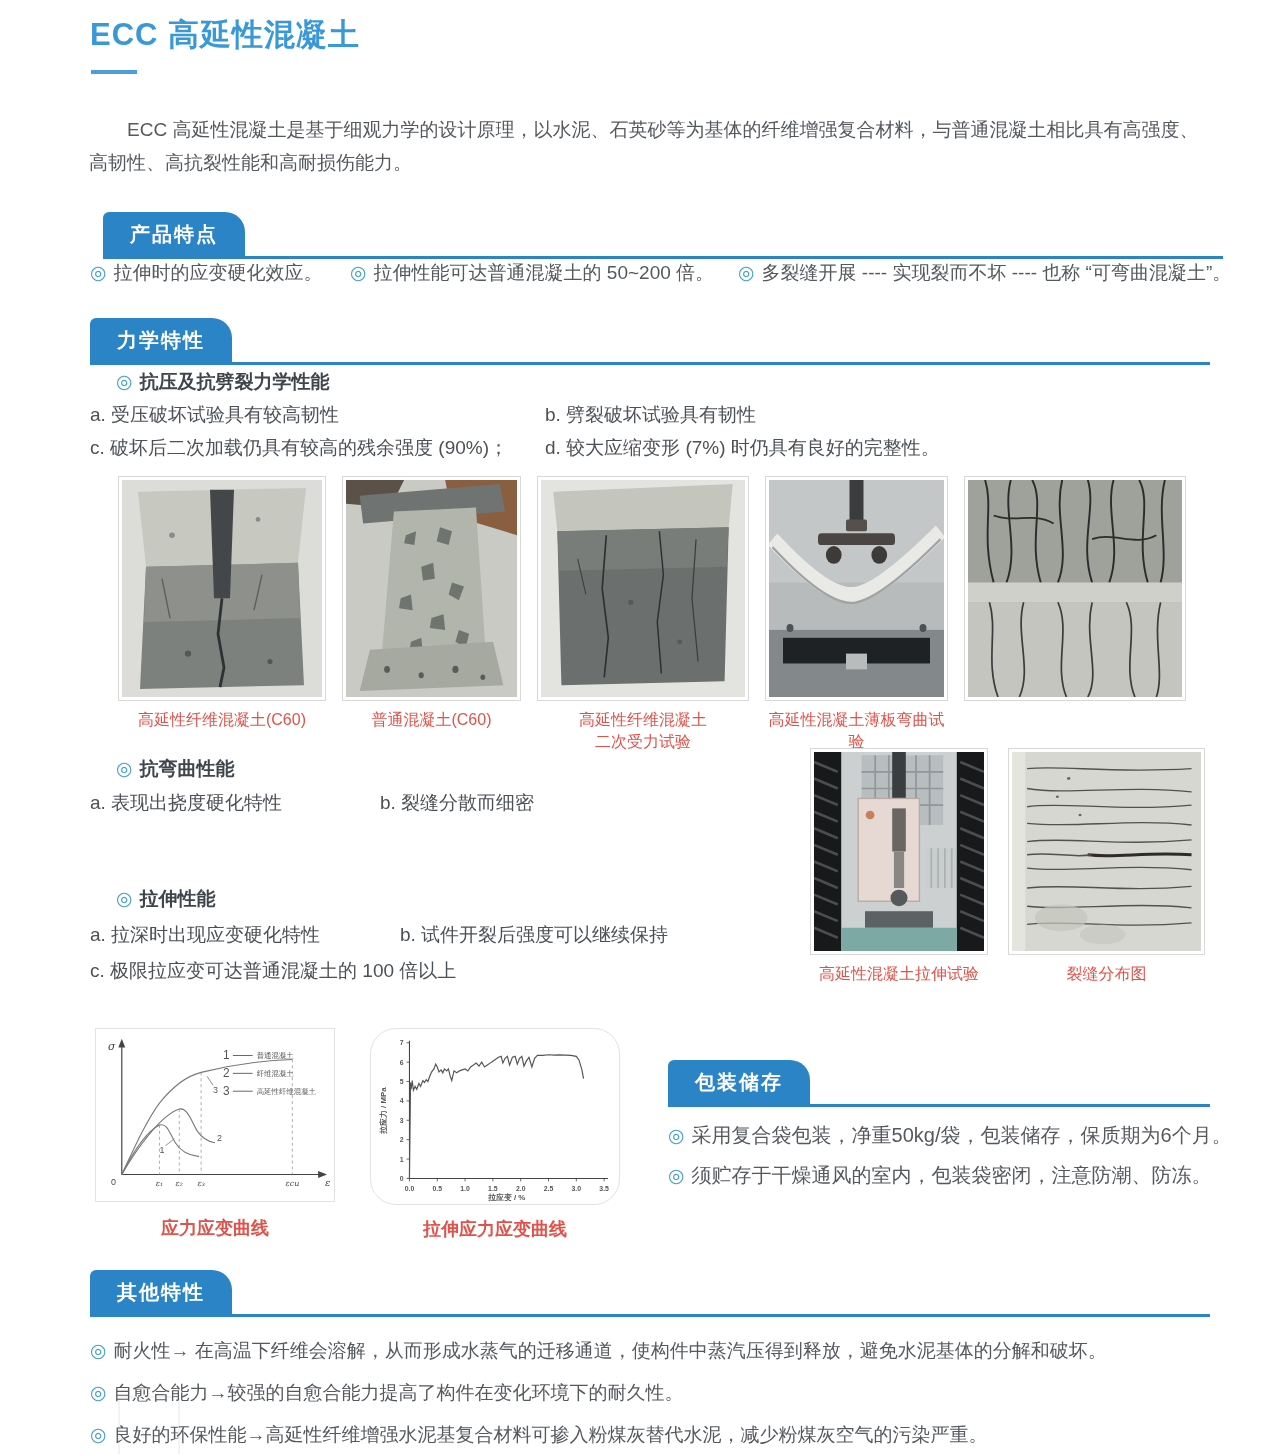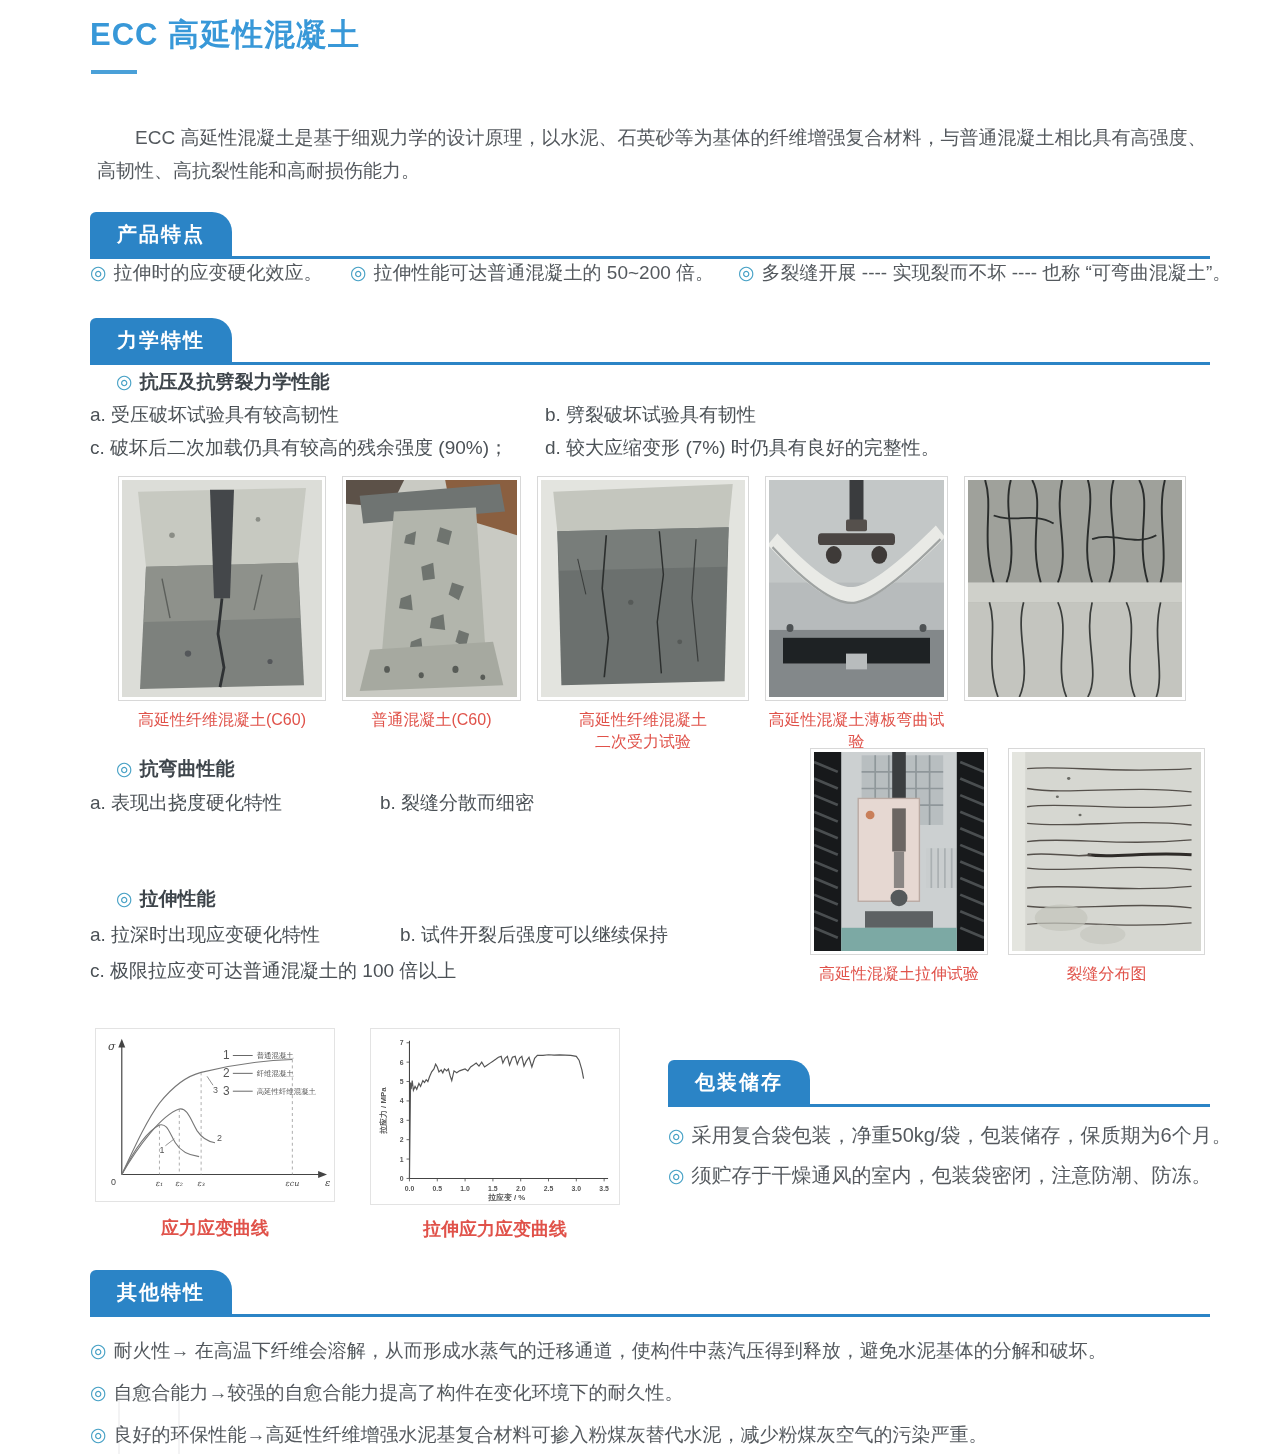--- a/index.html
+++ b/index.html
@@ -34,23 +34,23 @@
   .watermark{opacity:0.08;border:2px solid #667;}
 </style>
 </head>
 <body>
 
 <div id="page">
 
   <h1 class="abs page-title" style="left:90px;top:14px;margin:0;">ECC 高延性混凝土</h1>
   <div class="abs title-underline" style="left:91px;top:70px;"></div>
 
-  <p class="abs intro" style="left:88px;top:112px;margin:9px;">ECC 高延性混凝土是基于细观力学的设计原理，以水泥、石英砂等为基体的纤维增强复合材料，与普通混凝土相比具有高强度、高韧性、高抗裂性能和高耐损伤能力。</p>
-
-  <div class="abs sec" style="left:90px;top:212px;">
+  <p class="abs intro" style="left:88px;top:112px;margin:1px;">ECC 高延性混凝土是基于细观力学的设计原理，以水泥、石英砂等为基体的纤维增强复合材料，与普通混凝土相比具有高强度、高韧性、高抗裂性能和高耐损伤能力。</p>
+
+  <div class="abs sec" style="left:103px;top:212px;">
     <span class="sec-badge">产品特点</span>
     <div class="sec-line"></div>
   </div>
   <div class="abs blt" style="left:90px;top:260px;">
     <span class="ring">◎</span><span>拉伸时的应变硬化效应。</span>
   </div>
   <div class="abs blt" style="left:350px;top:260px;">
     <span class="ring">◎</span><span>拉伸性能可达普通混凝土的 50~200 倍。</span>
   </div>
   <div class="abs blt" style="left:738px;top:260px;">
@@ -308,21 +308,21 @@
           <text x="128" y="66" font-size="12" fill="#555">3</text>
           <line x1="138" y1="62" x2="158" y2="62" stroke="#666" stroke-width="1"></line>
           <text x="162" y="65" font-size="7.5" fill="#555">高延性纤维混凝土</text>
         </g>
       </svg>
     </div>
     <figcaption class="chart-cap" style="margin-top:14px;">应力应变曲线</figcaption>
   </figure>
 
   <figure class="abs" style="left:370px;top:1028px;width:250px;">
-    <div class="chart-box" style="height:175px;">
+    <div class="chart-box" style="height:175px;border-radius:26px;">
       <svg id="tensile-plot" width="100%" height="100%" viewBox="0 0 250 178">
         <line x1="38" y1="152" x2="240" y2="152" stroke="#444" stroke-width="1.1"></line>
         <line x1="38" y1="152" x2="38" y2="12" stroke="#444" stroke-width="1.1"></line>
         <polyline id="tensile-curve" points="38.0,152.0 39.1,54.4 39.7,61.3 40.8,52.4 42.0,62.3 43.7,58.4 45.4,61.3 47.6,55.4 49.3,58.4 51.6,52.4 53.3,54.4 55.0,51.5 56.7,53.4 58.4,48.5 60.6,43.6 62.9,40.6 64.6,35.7 66.3,38.6 68.0,43.6 70.2,41.6 71.9,44.6 73.6,40.6 75.9,42.6 77.6,40.6 79.3,47.5 81.0,52.4 83.3,42.6 86.1,44.6 88.9,42.6 91.7,41.6 94.6,40.6 97.4,42.6 100.2,38.6 103.1,36.7 105.9,34.7 108.7,37.7 111.5,33.7 114.4,38.6 117.2,36.7 120.0,34.7 122.9,32.7 125.7,30.8 128.5,28.8 131.3,27.8 133.0,34.7 135.3,29.8 137.6,27.8 139.8,36.7 142.7,28.8 145.5,27.8 147.7,35.7 150.0,29.8 152.3,27.8 154.5,37.7 156.8,32.7 159.6,28.8 162.5,38.6 165.3,29.8 168.1,26.8 173.8,26.8 179.4,26.2 185.1,26.6 190.7,26.4 196.4,26.6 202.1,26.8 207.7,27.8 210.5,31.7 213.4,41.6 215.1,50.5" stroke="#555" stroke-width="1.2" fill="none"></polyline>
       <line x1="38" y1="152" x2="38" y2="155" stroke="#444" stroke-width="0.8"></line>
           <text x="38" y="165" font-size="7" fill="#555" text-anchor="middle" font-weight="bold">0.0</text>
           <line x1="66.28571428571428" y1="152" x2="66.28571428571428" y2="155" stroke="#444" stroke-width="0.8"></line>
           <text x="66.28571428571428" y="165" font-size="7" fill="#555" text-anchor="middle" font-weight="bold">0.5</text>
           <line x1="94.57142857142857" y1="152" x2="94.57142857142857" y2="155" stroke="#444" stroke-width="0.8"></line>
           <text x="94.57142857142857" y="165" font-size="7" fill="#555" text-anchor="middle" font-weight="bold">1.0</text>

